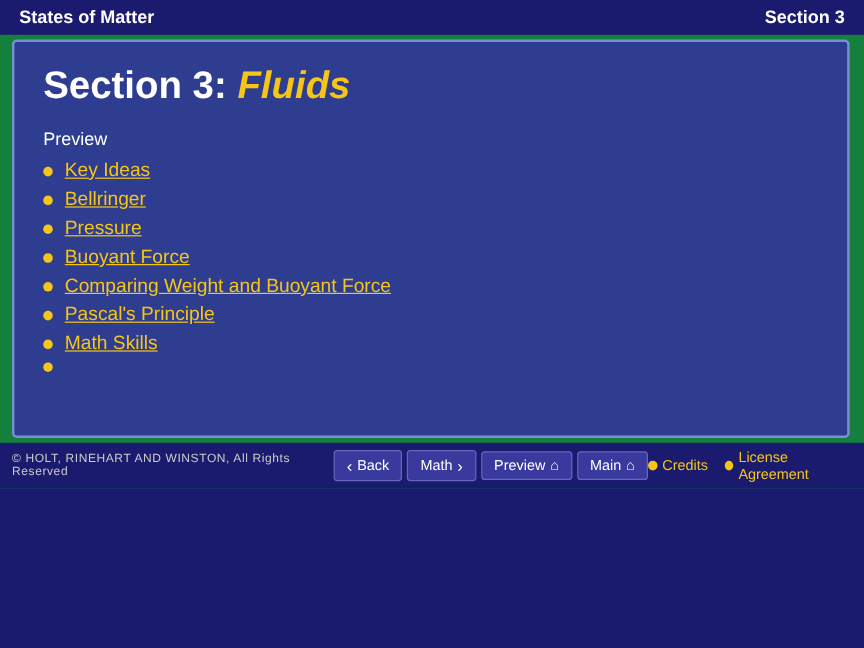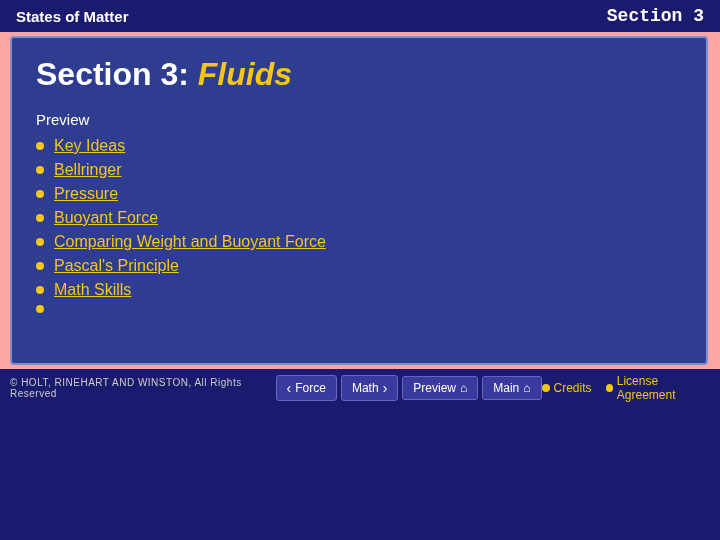--- a/index.html
+++ b/index.html
@@ -8,21 +8,21 @@
       width: 720px;
       height: 540px;
       overflow: hidden;
       font-family: Arial, sans-serif;
       background: #1a1a6e;
     }
 
     .outer {
       width: 720px;
       height: 407px;
-      background: #fca5a5;
+      background: #15803d;
       display: flex;
       flex-direction: column;
     }
 
     
     .top-bar {
       display: flex;
       justify-content: space-between;
       align-items: center;
       padding: 6px 16px;
@@ -30,23 +30,22 @@
     }
 
     .top-bar-left {
       color: #ffffff;
       font-size: 15px;
       font-weight: bold;
     }
 
     .top-bar-right {
       color: #ffffff;
-      font-size: 18px;
+      font-size: 15px;
       font-weight: bold;
-      font-family: Liberation Mono, monospace;
     }
 
     
     .main-content {
       flex: 1;
       background: #2e3d8f;
       margin: 4px 12px 4px 10px;
       border: 2px solid #7a8fd4;
       border-radius: 4px;
       padding: 18px 24px 14px 24px;
@@ -214,21 +213,21 @@
       <li class="list-item">
         <span class="bullet"></span>
       </li>
     </ul>
   </div>
 
   <div class="bottom-bar">
     <span class="copyright">© HOLT, RINEHART AND WINSTON, All Rights Reserved</span>
 
     <div class="nav-buttons">
-      <button class="nav-btn arrow-left">Force</button>
+      <button class="nav-btn arrow-left">Back</button>
       <button class="nav-btn arrow-right">Math</button>
       <button class="nav-btn icon-home">Preview</button>
       <button class="nav-btn icon-home">Main</button>
     </div>
 
     <div class="bottom-links">
       <span class="bottom-link">
         <span class="dot-orange"></span>
         <span>Credits</span>
       </span>

